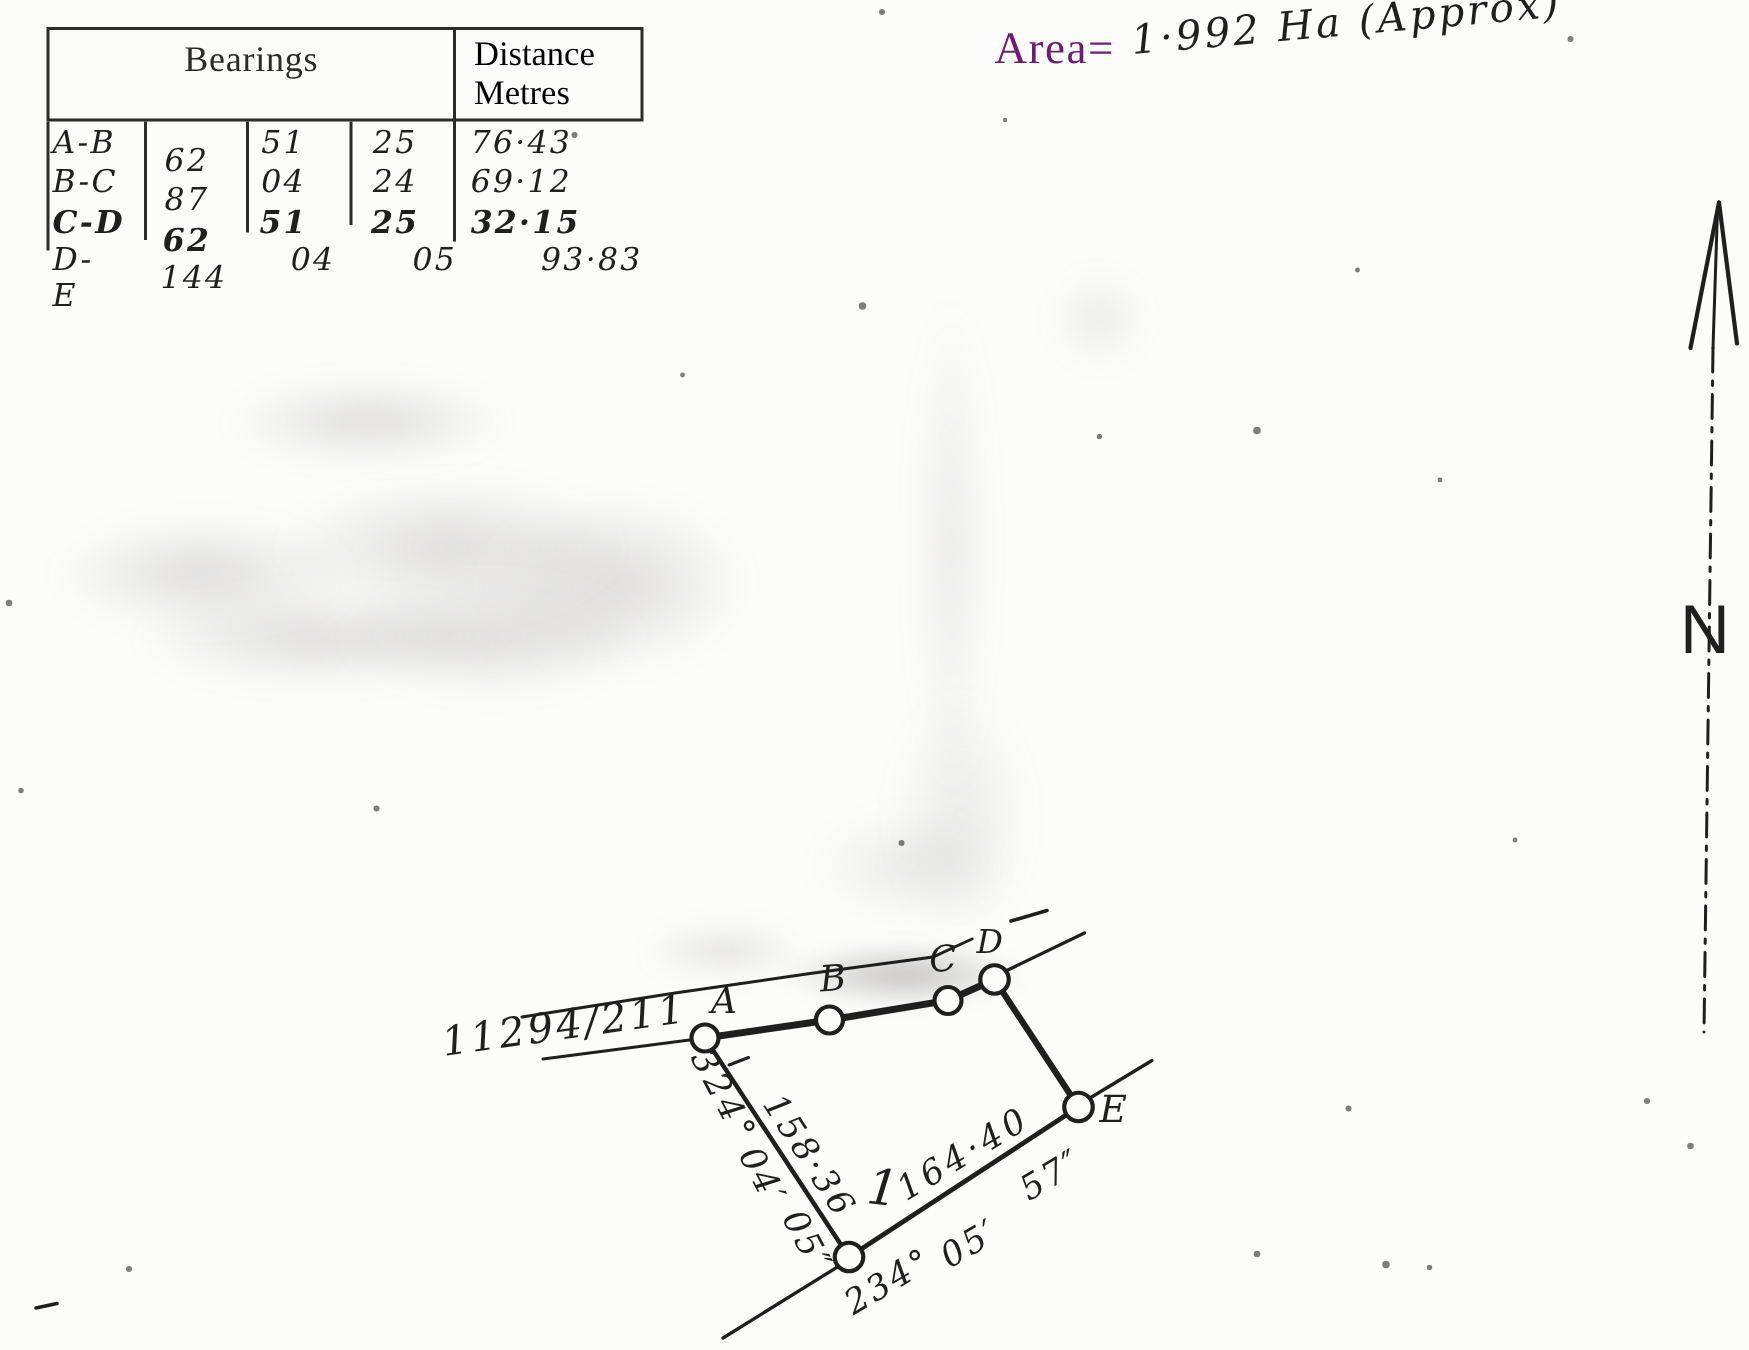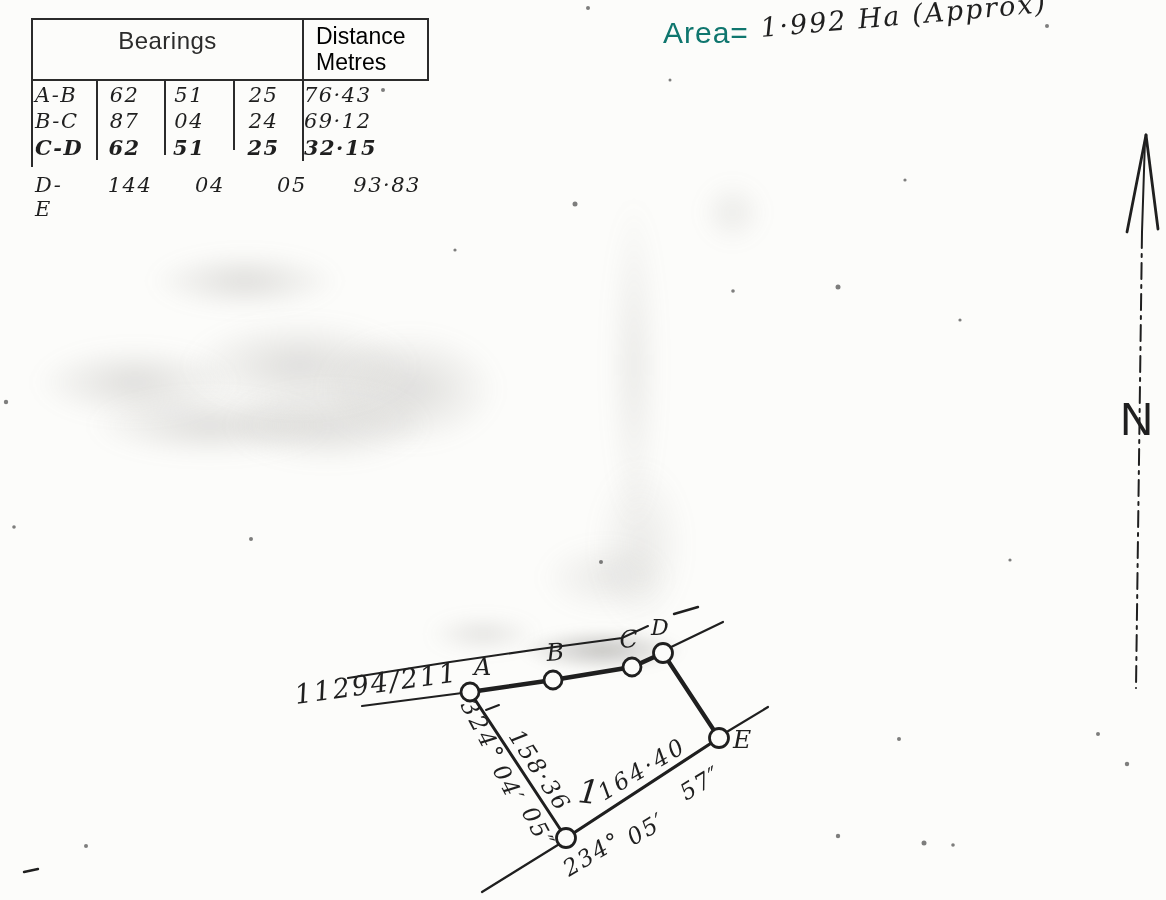--- a/index.html
+++ b/index.html
@@ -2,21 +2,21 @@
 <html><head>
 <meta charset="utf-8">
 <style>
   html,body{margin:0;padding:0;}
   body{
     width:1166px;height:900px;position:relative;overflow:hidden;
     background:#fcfcfa;color:#1f1f1f;
     font-family:"Liberation Sans", sans-serif;
   }
   .hw{font-family:"DejaVu Serif", serif;font-style:italic;}
-  .print{font-family:Liberation Sans, sans-serif;}
+  .print{font-family:Liberation Serif, serif;}
 
   
   .sm{position:absolute;border-radius:50%;filter:blur(9px);z-index:1;
       background:radial-gradient(closest-side, rgba(118,115,112,0.22), rgba(118,115,112,0));}
   .sm.dark{background:radial-gradient(closest-side, rgba(95,93,90,0.34), rgba(95,93,90,0));filter:blur(5px);}
   .sm.faint{background:radial-gradient(closest-side, rgba(120,118,115,0.13), rgba(120,118,115,0));}
 
   
   #tbl{position:absolute;left:31px;top:18px;width:398px;height:155px;z-index:3;}
   #tbl .hdrbox{position:absolute;left:0;top:0;width:394px;height:59px;border:2px solid #2b2b2b;}
@@ -27,28 +27,28 @@
       padding:3px 0 0 12px;font-size:23px;line-height:1.15;color:#000000;white-space:pre-line;}
   #tbl .v{position:absolute;width:2px;background:#2b2b2b;top:63px;}
   #tbl .v.v0{left:0;height:86px;}
   #tbl .v.v1{left:65px;height:79px;}
   #tbl .v.v2{left:133px;height:74px;}
   #tbl .v.v3{left:202px;height:69px;}
   #tbl .v.v4{left:271px;height:80px;}
   .trow{position:absolute;left:0;width:398px;height:26px;display:flex;
       font-size:21px;letter-spacing:1.5px;color:#1f1f1f;}
   .trow .c-leg{width:64px;padding-left:4px;box-sizing:border-box;}
-  .trow .c-deg{width:62px;text-align:center;}
+  .trow .c-deg{width:62px;text-align:center;margin-top:12px;}
   .trow .c-min{width:69px;text-align:center;}
   .trow .c-sec{width:82px;text-align:center;}
-  .trow .c-dist{width:127px;box-sizing:border-box;}
+  .trow .c-dist{width:127px;padding-left:10px;box-sizing:border-box;}
 
   
   #area{position:absolute;left:663px;top:16px;z-index:3;white-space:nowrap;}
-  #area .label{font-size:30px;letter-spacing:1px;color:#0f766e;vertical-align:top;}
+  #area .label{font-size:30px;letter-spacing:1px;color:#701a75;vertical-align:top;}
   #area .value{display:inline-block;font-size:27px;letter-spacing:2px;margin-left:13px;
       transform:rotate(-5deg) translateY(-4px);transform-origin:left bottom;}
 
   
   #sketch{position:absolute;left:0;top:0;z-index:2;}
   .ink{stroke:#1f1f1f;fill:none;stroke-linecap:round;}
   .marker{fill:#fcfcfa;stroke:#1f1f1f;stroke-width:2.8;}
   text.hw-t{font-family:"DejaVu Serif", serif;font-style:italic;fill:#1f1f1f;}
   text.pr-t{font-family:"Liberation Sans", sans-serif;fill:#1f1f1f;}
   .speck{fill:#2a2a2a;opacity:.6;}
@@ -95,21 +95,21 @@
     <span class="c-sec">24</span>
     <span class="c-dist">69·12</span>
   </div>
   <div class="trow hw" style="top:117px;font-weight:bold;">
     <span class="c-leg">C-D</span>
     <span class="c-deg">62</span>
     <span class="c-min">51</span>
     <span class="c-sec">25</span>
     <span class="c-dist">32·15</span>
   </div>
-  <div class="trow hw" style="top:155px;gap:37px;">
+  <div class="trow hw" style="top:143px;gap:37px;">
     <span class="c-leg">D-E</span>
     <span class="c-deg">144</span>
     <span class="c-min">04</span>
     <span class="c-sec">05</span>
     <span class="c-dist">93·83</span>
   </div>
 </div>
 
 <div id="area">
   <span class="label print">Area=</span><span class="value hw">1·992 Ha (Approx)</span>

